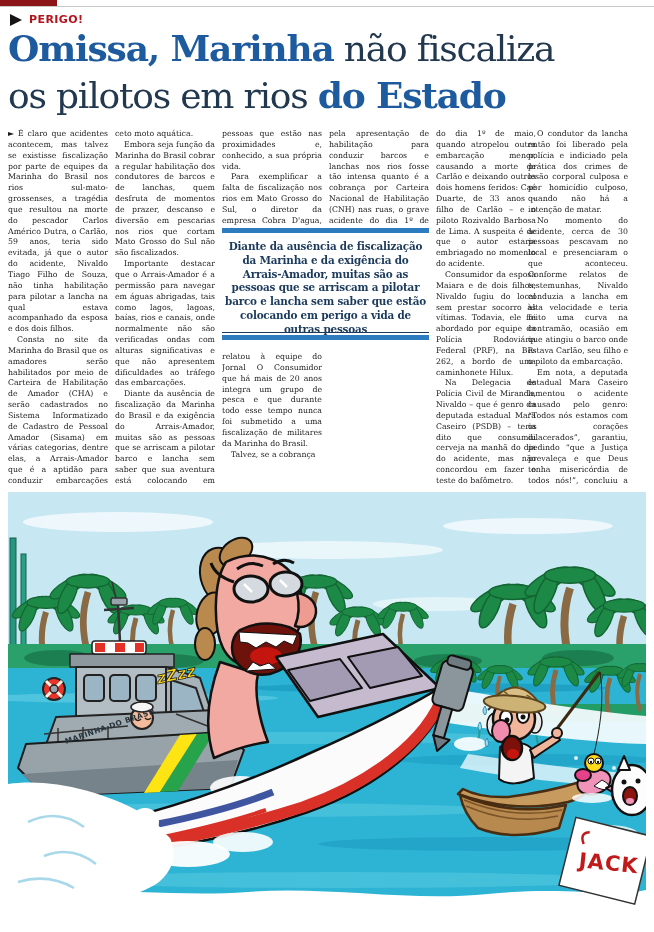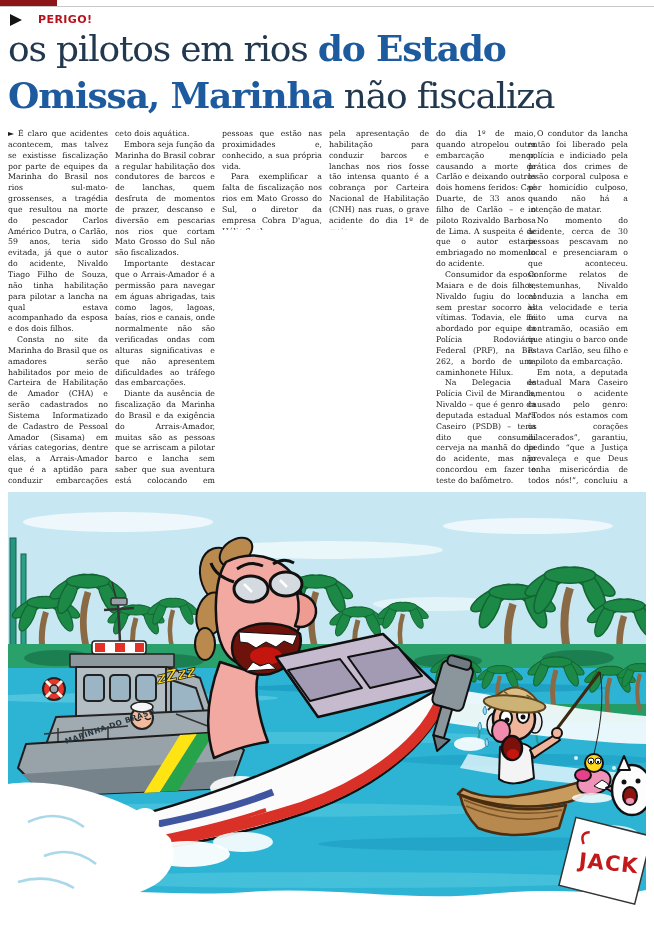--- a/index.html
+++ b/index.html
@@ -1,20 +1,20 @@
 <!DOCTYPE html>
 <html lang="pt"><head>
 <meta charset="utf-8">
 <style>
   html,body{margin:0;padding:0;background:#ffffff;}
   .page{position:relative;width:654px;height:932px;background:#fff;overflow:hidden;
         font-family:"DejaVu Serif", serif;}
   .topbar-red{position:absolute;left:0;top:0;width:57px;height:6px;background:#8c1517;}
   .topbar-line{position:absolute;left:0;top:6px;width:654px;height:1px;background:#c9c9c9;}
-  .kicker{position:absolute;left:10px;top:13px;display:flex;align-items:center;gap:16px;}
+  .kicker{position:absolute;left:10px;top:13px;display:flex;align-items:center;gap:7px;}
   .kicker-arrow{width:0;height:0;border-left:12px solid #151515;
                 border-top:6px solid transparent;border-bottom:6px solid transparent;}
   .kicker-label{font-family:"DejaVu Sans",sans-serif;font-weight:bold;color:#b5121b;
                 font-size:11px;letter-spacing:.4px;}
   .headline{position:absolute;left:8px;top:25px;width:642px;font-size:36px;line-height:46px;
             letter-spacing:-1.2px;color:#22384f;font-weight:normal;white-space:nowrap;}
   .headline b{color:#1d5a9e;}
   .col{position:absolute;top:129px;width:100px;height:359px;font-size:7.8px;line-height:10.85px;
        text-align:justify;color:#1c1c1c;overflow:hidden;}
   .col p{margin:0;text-indent:9px;}
@@ -40,47 +40,56 @@
 <div class="page">
   <div class="topbar-red"></div>
   <div class="topbar-line"></div>
 
   <div class="kicker">
     <span class="kicker-arrow"></span>
     <span class="kicker-label">PERIGO!</span>
   </div>
 
   <div class="headline">
+    <div><b>Omissa, Marinha</b><span> não fiscaliza</span></div>
     <div><span>os pilotos em rios </span><b>do Estado</b></div>
-    <div><b>Omissa, Marinha</b><span> não fiscaliza</span></div>
   </div>
 
   <div class="col c1">
 
   <p class="noindent">► É claro que acidentes acontecem, mas talvez se existisse fiscalização por parte de equipes da Marinha do Brasil nos rios sul-mato-grossenses, a tragédia que resultou na morte do pescador Carlos Américo Dutra, o Carlão, 59 anos, teria sido evitada, já que o autor do acidente, Nivaldo Tiago Filho de Souza, não tinha habilitação para pilotar a lancha na qual estava acompanhado da esposa e dos dois filhos.</p>
       <p>Consta no site da Marinha do Brasil que os amadores serão habilitados por meio de Carteira de Habilitação de Amador (CHA) e serão cadastrados no Sistema Informatizado de Cadastro de Pessoal Amador (Sisama) em várias categorias, dentre elas, a Arrais-Amador que é a aptidão para conduzir embarcações nos limites da navegação interior, ex-</p>
     </div>
   <div class="col c2">
 
-  <p class="noindent">ceto dois aquática.</p>
+  <p class="noindent">ceto moto aquática.</p>
       <p>Embora seja função da Marinha do Brasil cobrar a regular habilitação dos condutores de barcos e de lanchas, quem desfruta de momentos de prazer, descanso e diversão em pescarias nos rios que cortam Mato Grosso do Sul não são fiscalizados.</p>
       <p>Importante destacar que o Arrais-Amador é a permissão para navegar em águas abrigadas, tais como lagos, lagoas, baías, rios e canais, onde normalmente não são verificadas ondas com alturas significativas e que não apresentem dificuldades ao tráfego das embarcações.</p>
       <p>Diante da ausência de fiscalização da Marinha do Brasil e da exigência do Arrais-Amador, muitas são as pessoas que se arriscam a pilotar barco e lancha sem saber que sua aventura está colocando em perigo a vida de outras</p>
     </div>
   <div class="col c3t seg">
 
   <p class="noindent">pessoas que estão nas proximidades e, conhecido, a sua própria vida.</p>
       <p>Para exemplificar a falta de fiscalização nos rios em Mato Grosso do Sul, o diretor da empresa Cobra D'agua, Hélio Sach,</p>
     </div>
   <div class="col c4t seg">
 
   <p class="noindent">pela apresentação de habilitação para conduzir barcos e lanchas nos rios fosse tão intensa quanto é a cobrança por Carteira Nacional de Habilitação (CNH) nas ruas, o grave acidente do dia 1º de maio</p>
     </div>
 
-
+  <div class="callout">
+    <div class="callout-text">Diante da ausência de fiscalização da Marinha e da exigência do Arrais-Amador, muitas são as pessoas que se arriscam a pilotar barco e lancha sem saber que estão colocando em perigo a vida de outras pessoas</div>
+    <div class="callout-line"></div>
+  </div>
+
+  <div class="col c3b">
+
+  <p class="noindent">relatou à equipe do Jornal O Consumidor que há mais de 20 anos integra um grupo de pesca e que durante todo esse tempo nunca foi submetido a uma fiscalização de militares da Marinha do Brasil.</p>
+      <p>Talvez, se a cobrança</p>
+    </div>
   <div class="col c5">
 
   <p class="noindent">do dia 1º de maio, quando atropelou outra embarcação menor, causando a morte de Carlão e deixando outros dois homens feridos: Caé Duarte, de 33 anos – filho de Carlão – e o piloto Rozivaldo Barbosa de Lima. A suspeita é de que o autor estaria embriagado no momento do acidente.</p>
       <p>Consumidor da esposa Maiara e de dois filhos, Nivaldo fugiu do local sem prestar socorro às vítimas. Todavia, ele foi abordado por equipe da Polícia Rodoviária Federal (PRF), na BR-262, a bordo de uma caminhonete Hilux.</p>
       <p>Na Delegacia de Polícia Civil de Miranda, Nivaldo – que é genro da deputada estadual Mara Caseiro (PSDB) – teria dito que consumiu cerveja na manhã do dia do acidente, mas não concordou em fazer o teste do bafômetro.</p>
     </div>
   <div class="col c6">
 
   <p>O condutor da lancha então foi liberado pela polícia e indiciado pela prática dos crimes de lesão corporal culposa e por homicídio culposo, quando não há a intenção de matar.</p>
       <p>No momento do acidente, cerca de 30 pessoas pescavam no local e presenciaram o que aconteceu. Conforme relatos de testemunhas, Nivaldo conduzia a lancha em alta velocidade e teria feito uma curva na contramão, ocasião em que atingiu o barco onde estava Carlão, seu filho e o piloto da embarcação.</p>

